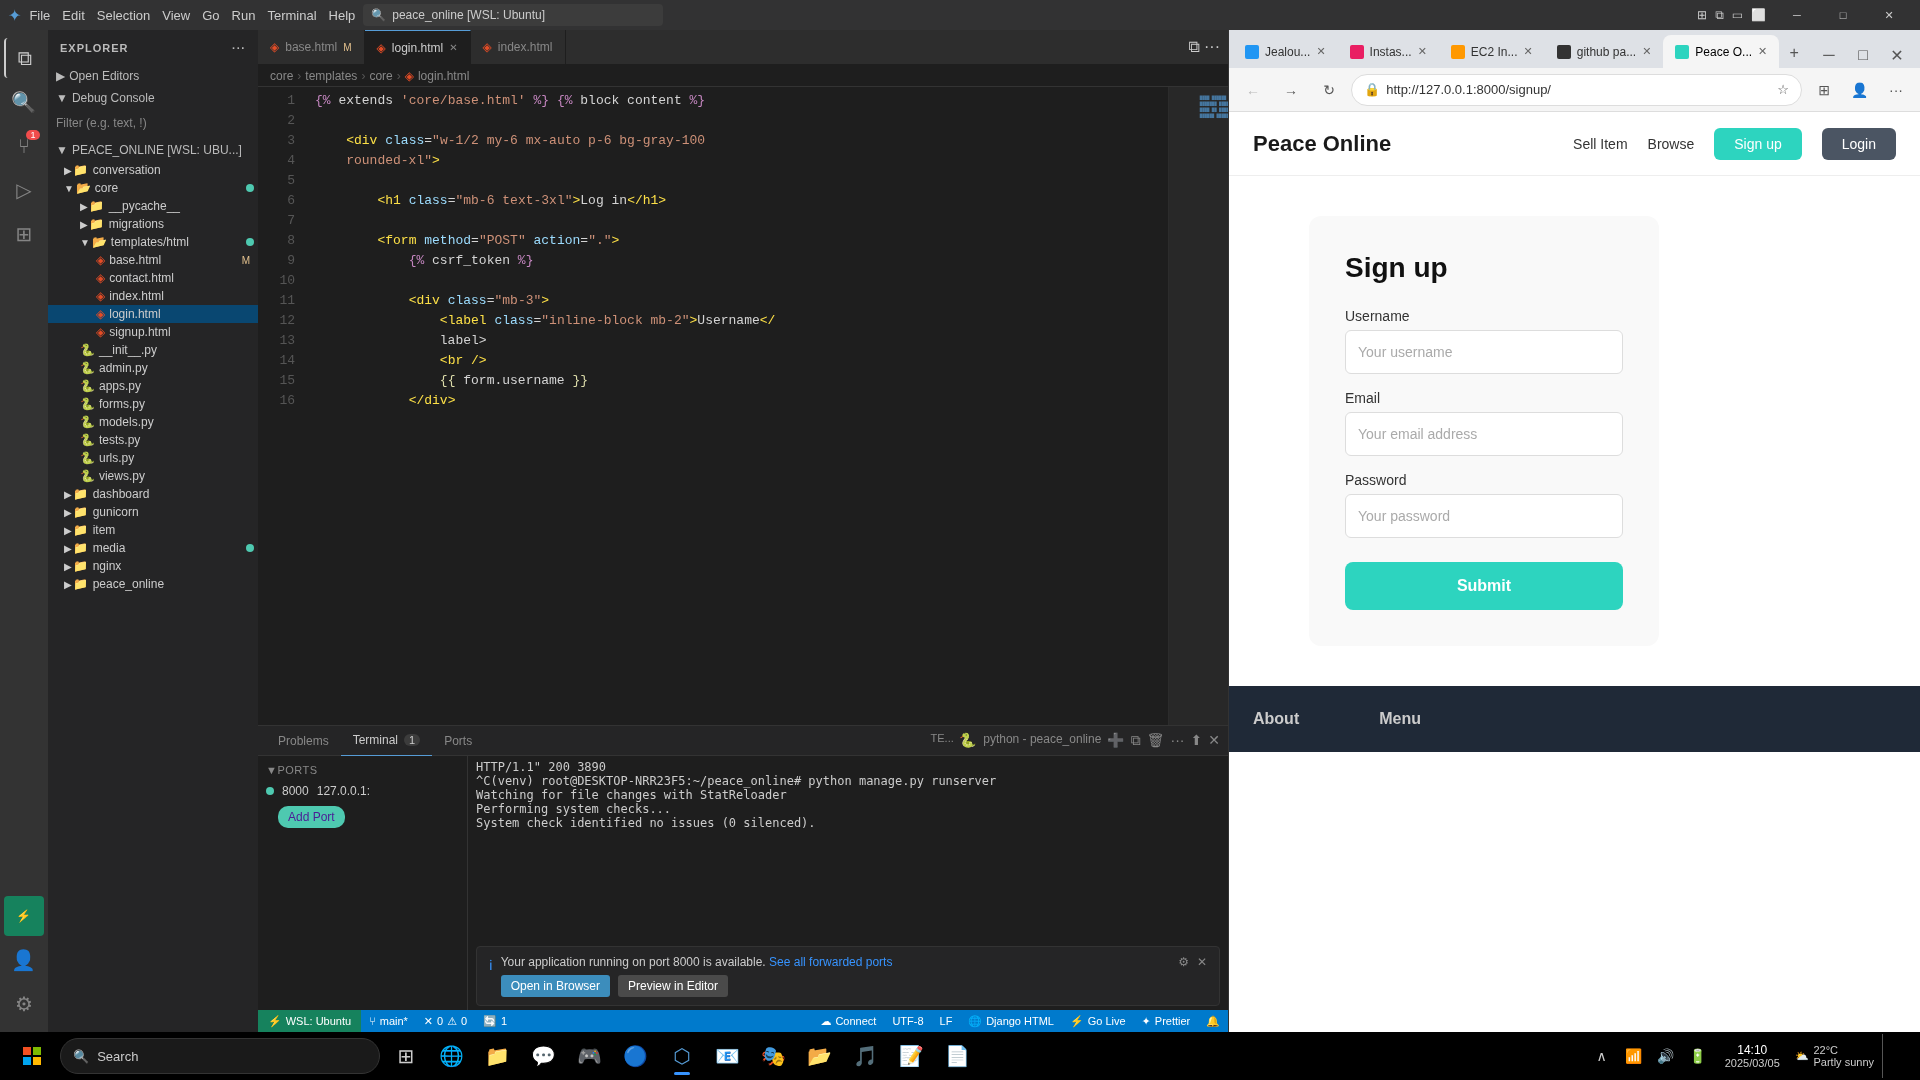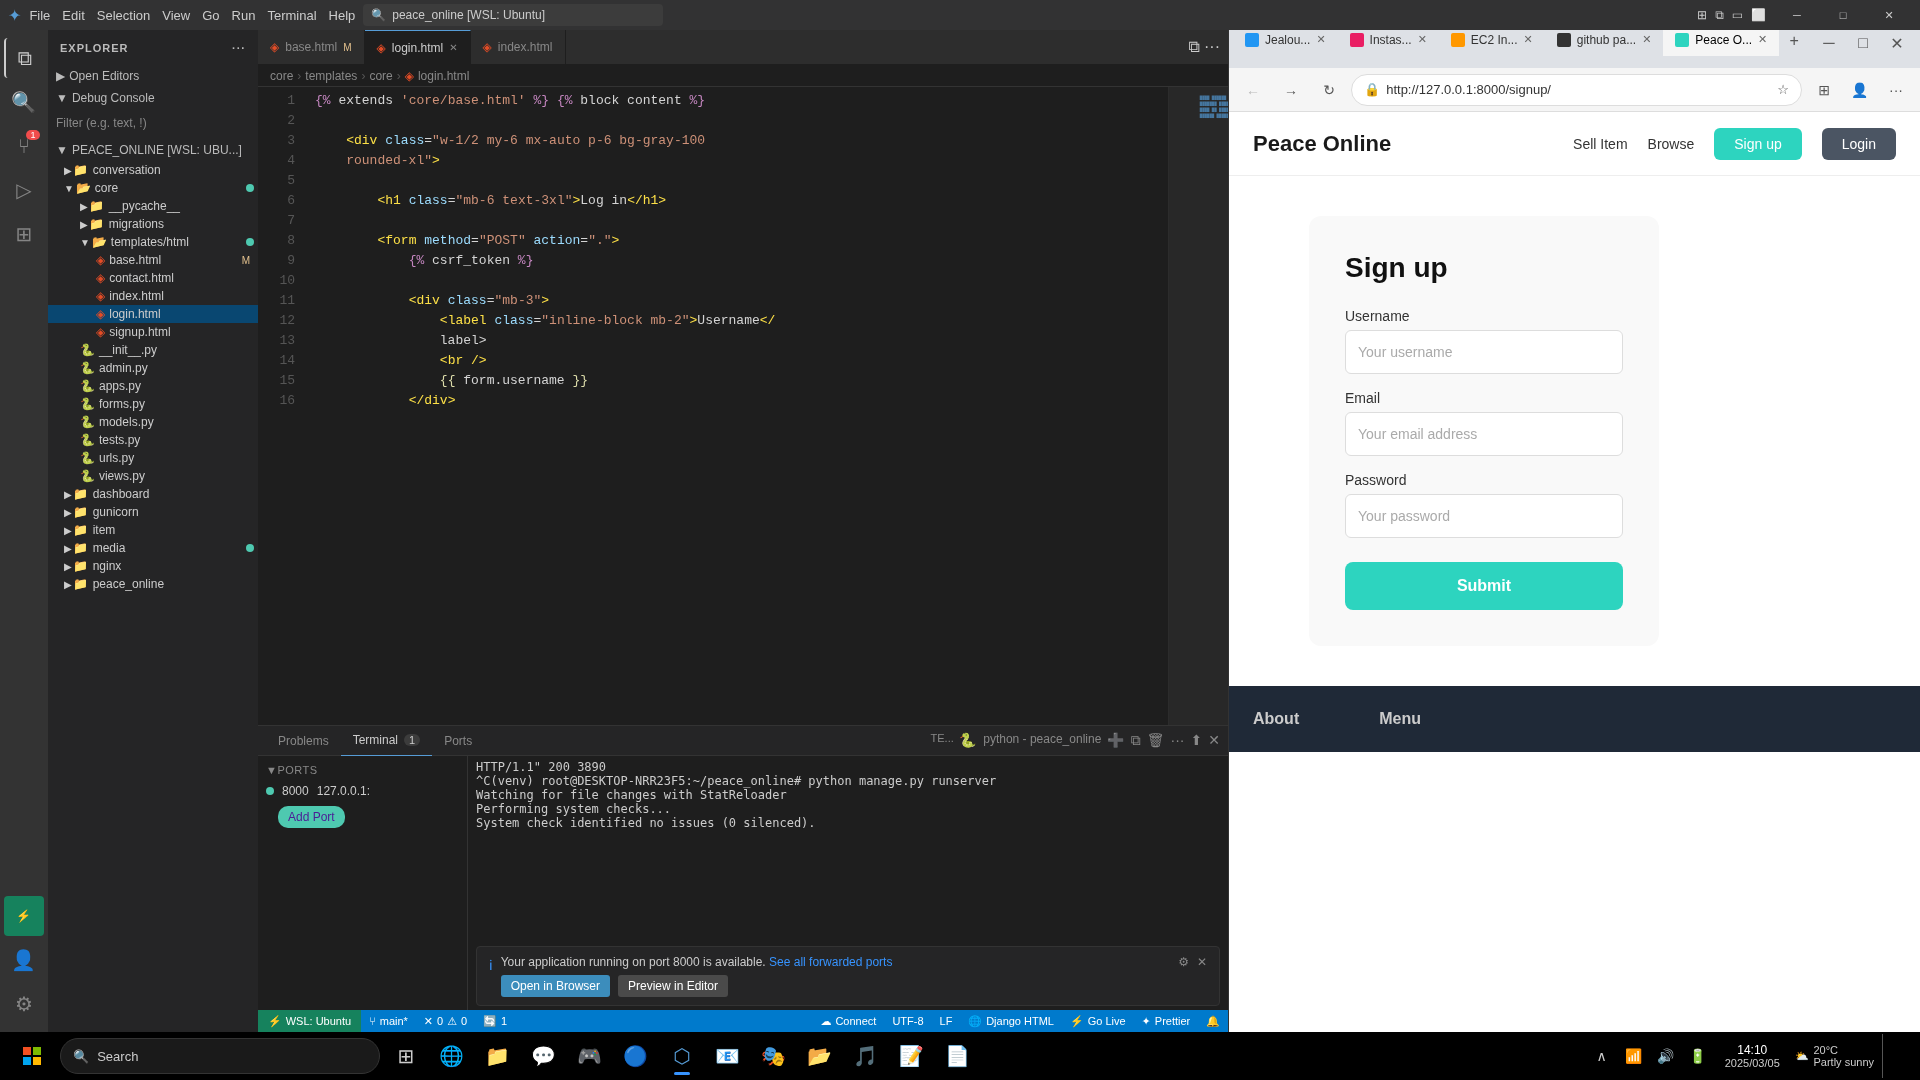--- a/index.html
+++ b/index.html
@@ -115,21 +115,21 @@
     .taskbar-icons { display: flex; align-items: center; gap: 2px; }
     .taskbar-icon { width: 44px; height: 44px; display: flex; align-items: center; justify-content: center; cursor: pointer; border-radius: 4px; font-size: 20px; position: relative; }
     .taskbar-icon.active::after { content: ''; position: absolute; bottom: 3px; left: 50%; transform: translateX(-50%); width: 16px; height: 3px; background: #3794ff; border-radius: 2px; }
     .taskbar-right { margin-left: auto; display: flex; align-items: center; gap: 4px; }
     .sys-tray { display: flex; align-items: center; gap: 2px; }
     .tray-icon { width: 30px; height: 44px; display: flex; align-items: center; justify-content: center; font-size: 14px; cursor: pointer; color: #ccc; }
     .weather-widget { display: flex; align-items: center; gap: 4px; padding: 0 4px; font-size: 11px; color: #ccc; cursor: pointer; }
 
     
     .browser-panel { width: 692px; display: flex; flex-direction: column; background: #f5f5f5; flex-shrink: 0; border-left: 1px solid #333; }
-    .browser-tabs { height: 38px; background: #dee1e6; display: flex; align-items: flex-end; padding: 12px 4px; gap: 0; justify-content: flex-end; }
+    .browser-tabs { height: 38px; background: #dee1e6; display: flex; align-items: flex-end; padding: 0 4px; gap: 0; justify-content: flex-end; }
     .browser-tab { height: 33px; display: flex; align-items: center; padding: 0 12px; font-size: 12px; color: #333; cursor: pointer; border-radius: 8px 8px 0 0; gap: 6px; max-width: 160px; background: #dee1e6; }
     .browser-tab.active { background: #f5f5f5; color: #000; }
     .browser-tab .tab-favicon { width: 14px; height: 14px; border-radius: 2px; flex-shrink: 0; }
     .browser-tab .tab-close-btn { margin-left: auto; color: #666; font-size: 11px; }
     .browser-tab-new { width: 30px; height: 30px; display: flex; align-items: center; justify-content: center; color: #555; cursor: pointer; font-size: 16px; }
     .browser-toolbar { height: 44px; background: #f5f5f5; display: flex; align-items: center; padding: 0 8px; gap: 6px; border-bottom: 1px solid #ddd; }
     .browser-nav-btn { width: 32px; height: 32px; display: flex; align-items: center; justify-content: center; color: #555; cursor: pointer; border-radius: 50%; font-size: 14px; }
     .browser-nav-btn.disabled { color: #bbb; cursor: default; }
     .browser-url { flex: 1; height: 32px; background: #fff; border: 1px solid #ddd; border-radius: 20px; display: flex; align-items: center; padding: 0 12px; font-size: 13px; color: #333; gap: 6px; }
     .browser-url-text { flex: 1; }
@@ -713,21 +713,21 @@
         <div class="tray-icon">🔊</div>
         <div class="tray-icon" style="color:#fff;">🔋</div>
       </div>
       <div style="display:flex;flex-direction:column;align-items:center;padding:0 8px;cursor:pointer;">
         <span style="font-size:12px;color:#fff;">14:10</span>
         <span style="font-size:11px;color:#ccc;">2025/03/05</span>
       </div>
       <div class="weather-widget">
         <span>⛅</span>
         <div style="display:flex;flex-direction:column;">
-          <span>20°C</span>
+          <span>22°C</span>
           <span>Partly sunny</span>
         </div>
       </div>
       <div class="tray-icon" style="border-left:1px solid #555;">  </div>
     </div>
   </div>
 
 </div>
 
 </body></html>

